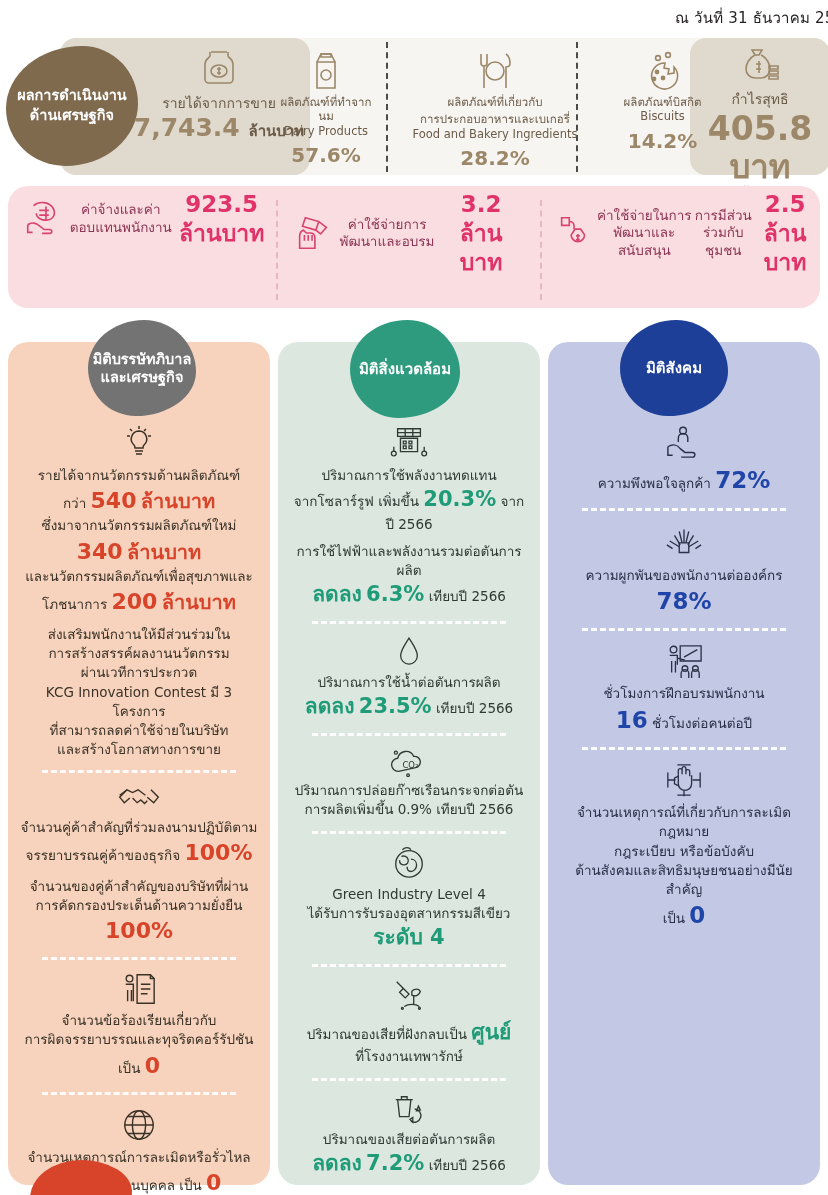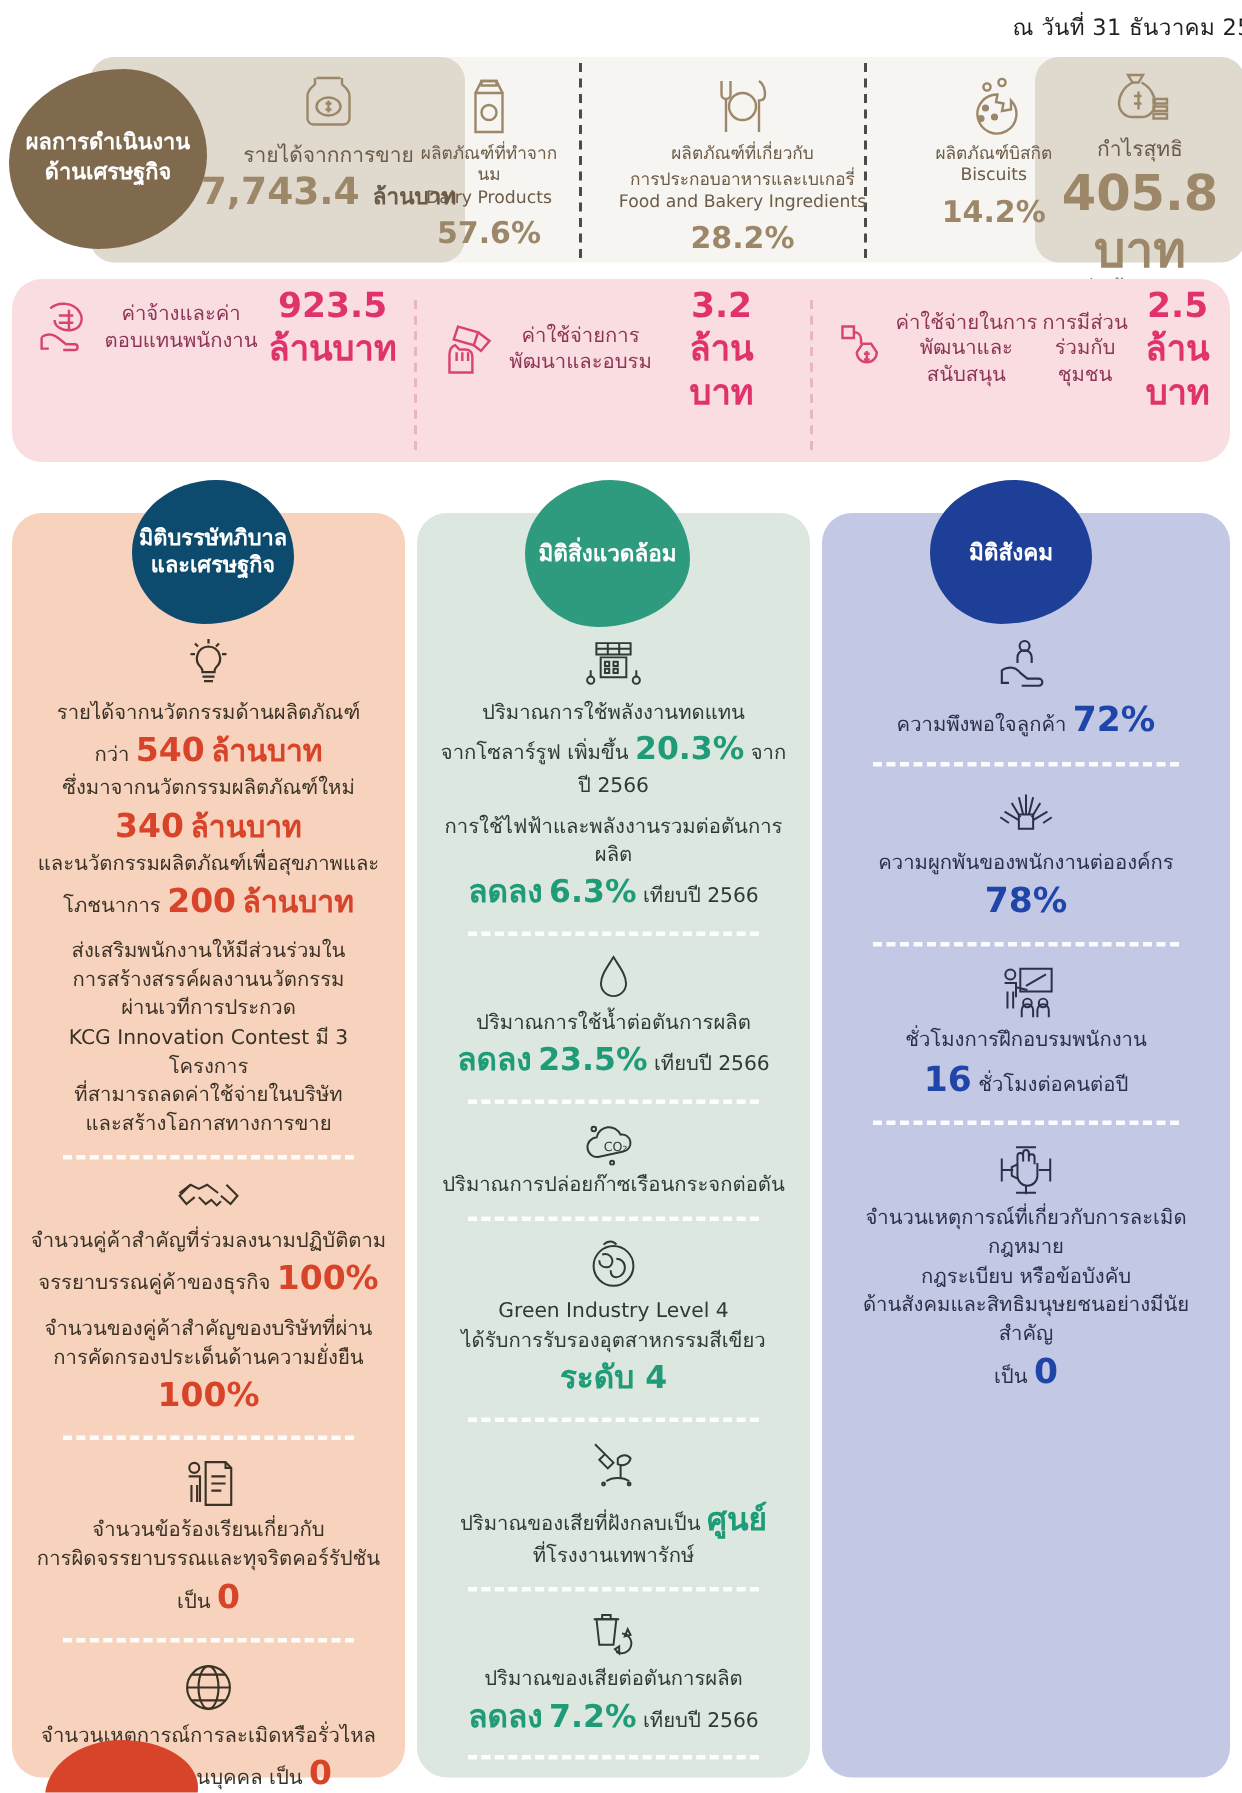--- a/index.html
+++ b/index.html
@@ -99,21 +99,21 @@
   .col-env{left:278px;width:262px;height:843px;background:#dbe7df;}
   .col-soc{left:548px;width:272px;height:843px;background:#c3c8e4;}
 
   .badge{
     position:absolute;top:320px;
     display:flex;align-items:center;justify-content:center;
     color:#fff;font-weight:bold;text-align:center;line-height:1.25;
     border-radius:52% 48% 56% 44% / 50% 54% 46% 50%;
     z-index:6;
   }
-  .badge-gov{left:88px;width:108px;height:96px;background:#0c4a6e;font-size:14.5px;}
+  .badge-gov{left:88px;width:108px;height:96px;background:#737373;font-size:14.5px;}
   .badge-env{left:350px;width:110px;height:98px;background:#2e9b7e;font-size:15px;}
   .badge-soc{left:620px;width:108px;height:96px;background:#1d3f97;font-size:15px;}
 
   .colbody{position:absolute;top:418px;text-align:center;}
   .gov-body{left:14px;width:250px;color:#3a3226;}
   .env-body{left:284px;width:250px;color:#2f3a34;}
   .soc-body{left:554px;width:260px;color:#2b3048;}
 
   .blk{margin:0 0 2px 0;}
   .icn{display:flex;align-items:center;justify-content:center;margin:6px 0 4px;}
@@ -442,20 +442,21 @@
     <div class="blk">
       <div class="icn">
         <svg width="44" height="30" viewBox="0 0 46 32" fill="none" stroke="#2f3a34" stroke-width="1.4">
           <path d="M12 26a7 7 0 01-1-14 9 9 0 0117-2 6 6 0 012 12z"></path>
           <text x="16" y="22" font-size="9" fill="#2f3a34" stroke="none" font-family="DejaVu Sans">CO₂</text>
           <circle cx="9" cy="6" r="1.6"></circle>
             <circle cx="22" cy="30" r="1.4"></circle>
         </svg>
       </div>
       <div class="txt">ปริมาณการปล่อยก๊าซเรือนกระจกต่อตัน</div>
+      <div class="txt">การผลิตเพิ่มขึ้น 0.9% เทียบปี 2566</div>
     </div>
 
     <div class="hr-dash"></div>
 
     <div class="blk">
       <div class="icn">
         <svg width="38" height="36" viewBox="0 0 40 38" fill="none" stroke="#2f3a34" stroke-width="1.4">
           <circle cx="20" cy="20" r="14"></circle>
           <path d="M12 12c3-1 6 0 7 3s-1 6-4 6-5-2-5-5"></path>
           <path d="M22 15c3 0 6 2 6 6s-3 7-6 7-4-2-4-5"></path>

